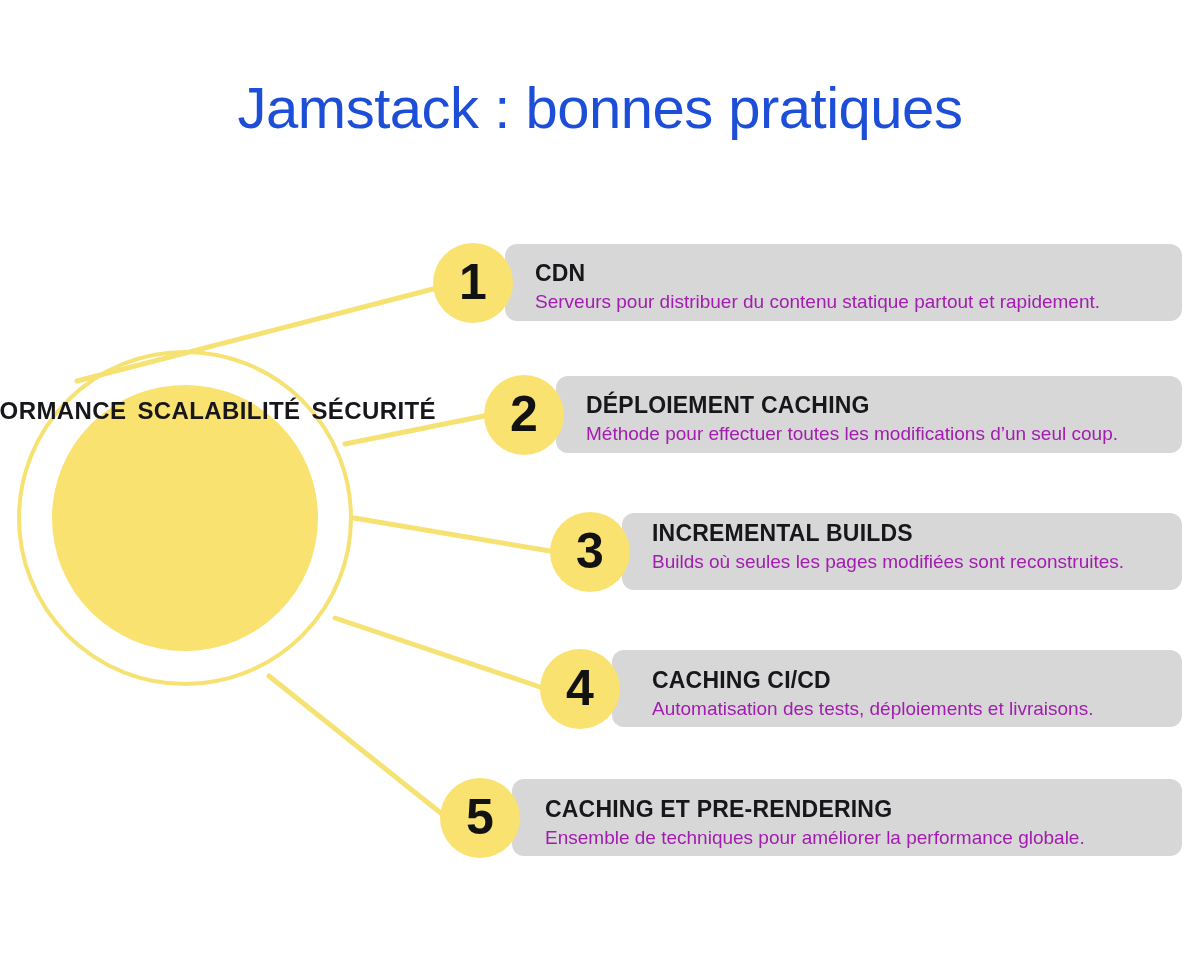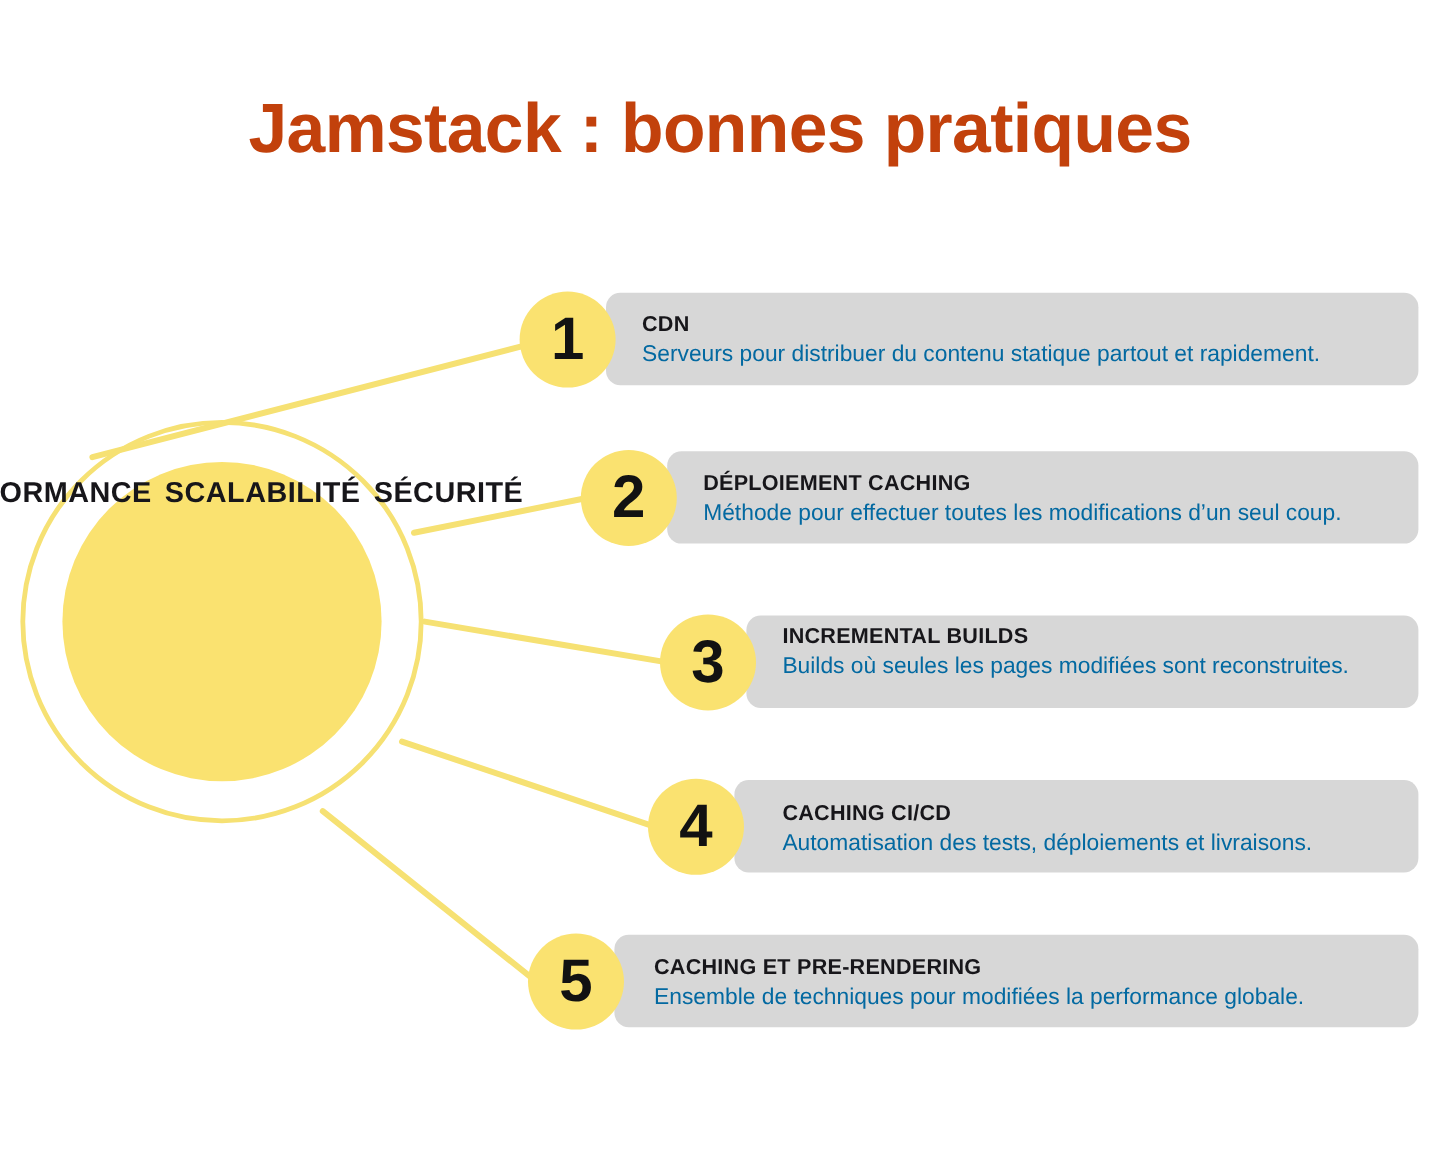--- a/index.html
+++ b/index.html
@@ -20,23 +20,23 @@
 
   
   #page-title {
     position: absolute;
     left: 0;
     top: 74px;
     width: 1200px;
     text-align: center;
     font-family: "Liberation Sans", sans-serif;
     font-size: 58px;
-    font-weight: 700;
+    font-weight: 400;
     letter-spacing: -0.5px;
-    color: #c2410c;
+    color: #1d4ed8;
     white-space: nowrap;
   }
 
   
   #connectors {
     position: absolute;
     left: 0;
     top: 0;
     width: 1200px;
     height: 973px;
@@ -114,32 +114,32 @@
     color: #121212;
     line-height: 1;
     position: relative;
     top: -1px;
   }
   .row-text {
     position: absolute;
   }
   .row-title {
     font-family: "Liberation Sans", sans-serif;
-    font-size: 18px;
+    font-size: 23px;
     font-weight: 700;
     color: #17161a;
     letter-spacing: 0.2px;
     line-height: 1.2;
     white-space: nowrap;
   }
   .row-desc {
     font-family: "Liberation Sans", sans-serif;
     font-size: 19px;
     font-weight: 400;
-    color: #0369a1;
+    color: #a21caf;
     line-height: 1.25;
     margin-top: 2px;
     white-space: nowrap;
   }
 </style>
 </head>
 <body>
 
 <div id="canvas">
 
@@ -206,17 +206,17 @@
     </div>
   </div>
 
   <div class="row">
     <div class="row-bar" style="left:512px; top:779px; width:670px; height:77px;"></div>
     <div class="row-circle" style="left:440px; top:778px;">
       <span class="row-num">5</span>
     </div>
     <div class="row-text" style="left:545px; top:796px;">
       <div class="row-title">CACHING ET PRE-RENDERING</div>
-      <div class="row-desc">Ensemble de techniques pour modifiées la performance globale.</div>
+      <div class="row-desc">Ensemble de techniques pour améliorer la performance globale.</div>
     </div>
   </div>
 
 </div>
 
 </body></html>

